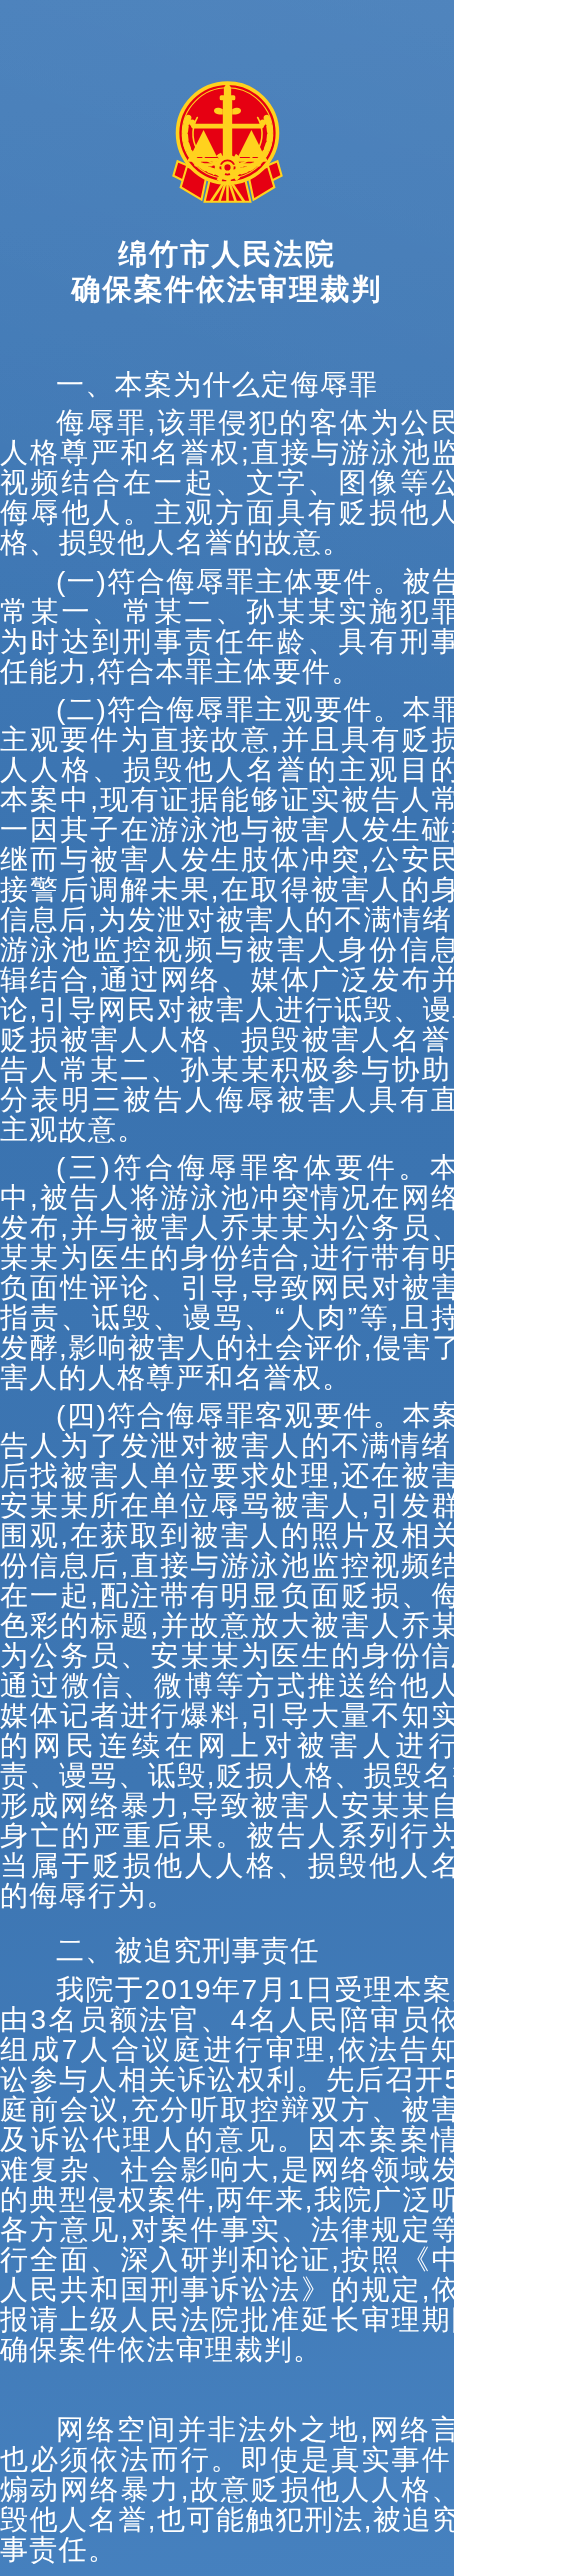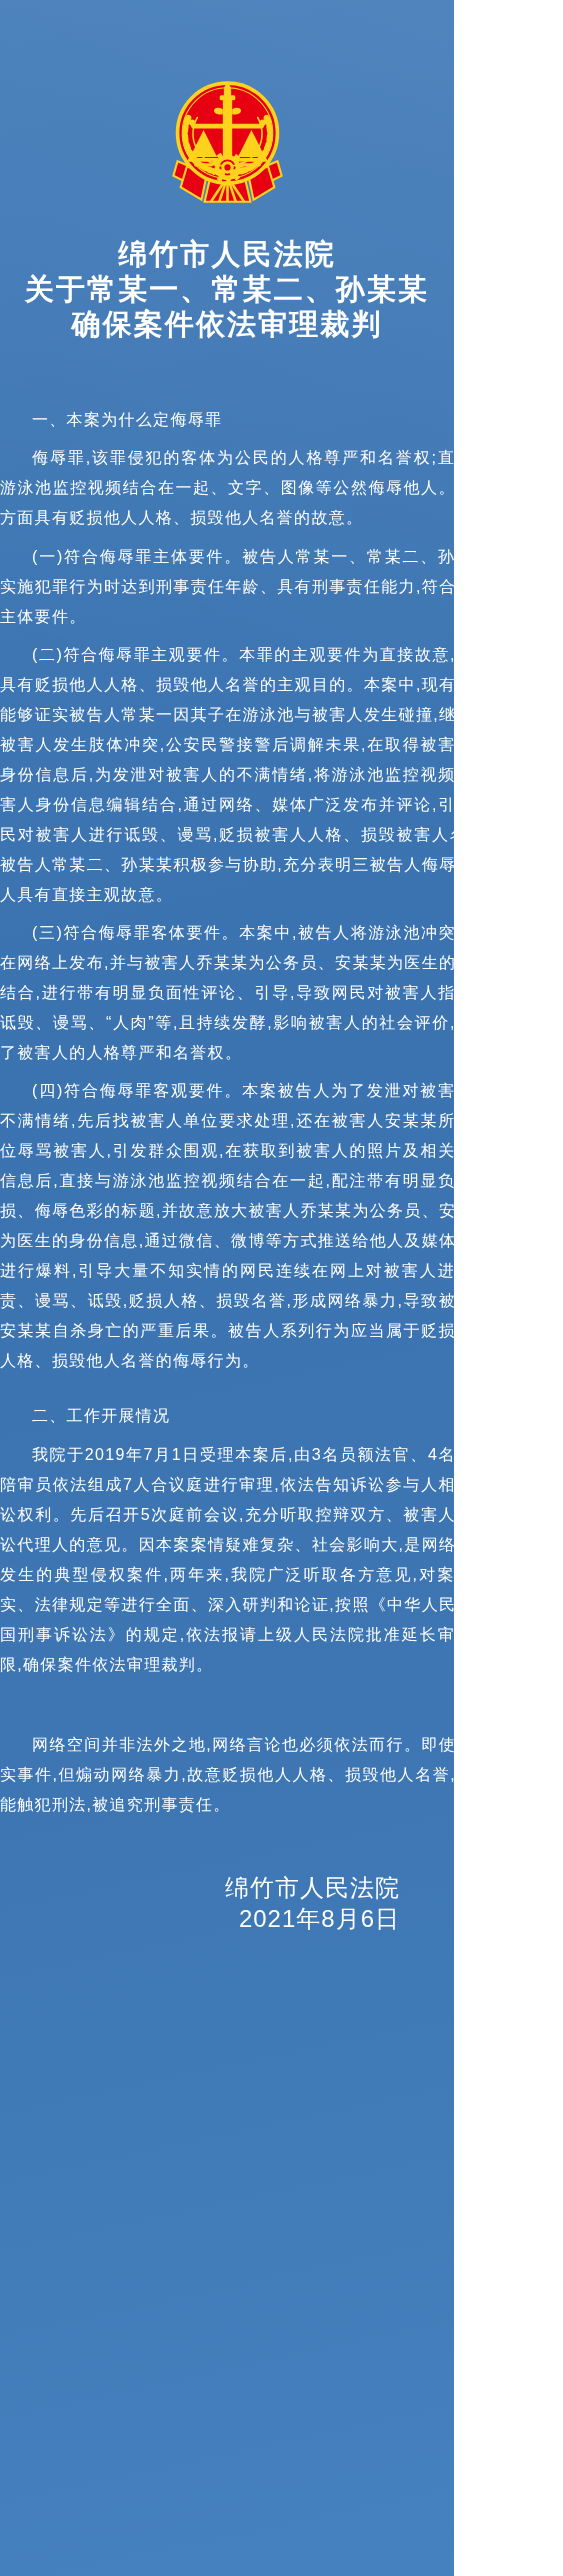--- a/index.html
+++ b/index.html
@@ -31,21 +31,21 @@
     font-weight: 700;
     font-size: 29px;
     line-height: 35px;
     letter-spacing: 2.1px;
   }
   .title-line { display: block; }
   .content {
     width: 491px;
     margin: 63px auto 16px;
     color: #ffffff;
-    font-size: 16px;
+    font-size: 28px;
     line-height: 30px;
     letter-spacing: 1.3px;
   }
   .content p {
     margin: 0 0 8.3px;
     text-align: justify;
     text-indent: 2em;
   }
   .section-heading { text-align: left; }
   .section-heading--second { margin-top: 25px !important; }
@@ -115,33 +115,32 @@
       <g fill="none" stroke="#ffd21e">
         <circle cx="108" cy="170" r="26" stroke-width="10" stroke-dasharray="9 8"></circle>
         <circle cx="108" cy="170" r="20" stroke-width="9"></circle>
         <circle cx="108" cy="170" r="9" stroke-width="6"></circle>
       </g>
     </svg>
   </div>
 
   <h1 class="title">
     <span class="title-line">绵竹市人民法院</span>
-    <span class="title-line">关于常某一、常某二、孙某某</span>
     <span class="title-line">确保案件依法审理裁判</span>
   </h1>
 
   <div class="content">
     <p class="section-heading">一、本案为什么定侮辱罪</p>
     <p>侮辱罪,该罪侵犯的客体为公民的人格尊严和名誉权;直接与游泳池监控视频结合在一起、文字、图像等公然侮辱他人。主观方面具有贬损他人人格、损毁他人名誉的故意。</p>
     <p>(一)符合侮辱罪主体要件。被告人常某一、常某二、孙某某实施犯罪行为时达到刑事责任年龄、具有刑事责任能力,符合本罪主体要件。</p>
     <p>(二)符合侮辱罪主观要件。本罪的主观要件为直接故意,并且具有贬损他人人格、损毁他人名誉的主观目的。本案中,现有证据能够证实被告人常某一因其子在游泳池与被害人发生碰撞,继而与被害人发生肢体冲突,公安民警接警后调解未果,在取得被害人的身份信息后,为发泄对被害人的不满情绪,将游泳池监控视频与被害人身份信息编辑结合,通过网络、媒体广泛发布并评论,引导网民对被害人进行诋毁、谩骂,贬损被害人人格、损毁被害人名誉,被告人常某二、孙某某积极参与协助,充分表明三被告人侮辱被害人具有直接主观故意。</p>
     <p>(三)符合侮辱罪客体要件。本案中,被告人将游泳池冲突情况在网络上发布,并与被害人乔某某为公务员、安某某为医生的身份结合,进行带有明显负面性评论、引导,导致网民对被害人指责、诋毁、谩骂、“人肉”等,且持续发酵,影响被害人的社会评价,侵害了被害人的人格尊严和名誉权。</p>
     <p>(四)符合侮辱罪客观要件。本案被告人为了发泄对被害人的不满情绪,先后找被害人单位要求处理,还在被害人安某某所在单位辱骂被害人,引发群众围观,在获取到被害人的照片及相关身份信息后,直接与游泳池监控视频结合在一起,配注带有明显负面贬损、侮辱色彩的标题,并故意放大被害人乔某某为公务员、安某某为医生的身份信息,通过微信、微博等方式推送给他人及媒体记者进行爆料,引导大量不知实情的网民连续在网上对被害人进行指责、谩骂、诋毁,贬损人格、损毁名誉,形成网络暴力,导致被害人安某某自杀身亡的严重后果。被告人系列行为应当属于贬损他人人格、损毁他人名誉的侮辱行为。</p>
 
-    <p class="section-heading section-heading--second">二、工作开展情况</p>
+    <p class="section-heading section-heading--second">二、被追究刑事责任</p>
     <p>我院于2019年7月1日受理本案后,由3名员额法官、4名人民陪审员依法组成7人合议庭进行审理,依法告知诉讼参与人相关诉讼权利。先后召开5次庭前会议,充分听取控辩双方、被害人及诉讼代理人的意见。因本案案情疑难复杂、社会影响大,是网络领域发生的典型侵权案件,两年来,我院广泛听取各方意见,对案件事实、法律规定等进行全面、深入研判和论证,按照《中华人民共和国刑事诉讼法》的规定,依法报请上级人民法院批准延长审理期限,确保案件依法审理裁判。</p>
 
     <p class="closing-paragraph">网络空间并非法外之地,网络言论也必须依法而行。即使是真实事件,但煽动网络暴力,故意贬损他人人格、损毁他人名誉,也可能触犯刑法,被追究刑事责任。</p>
   </div>
 
   <div class="signature">
     <div>绵竹市人民法院</div>
     <div>2021年8月6日</div>
   </div>
 

